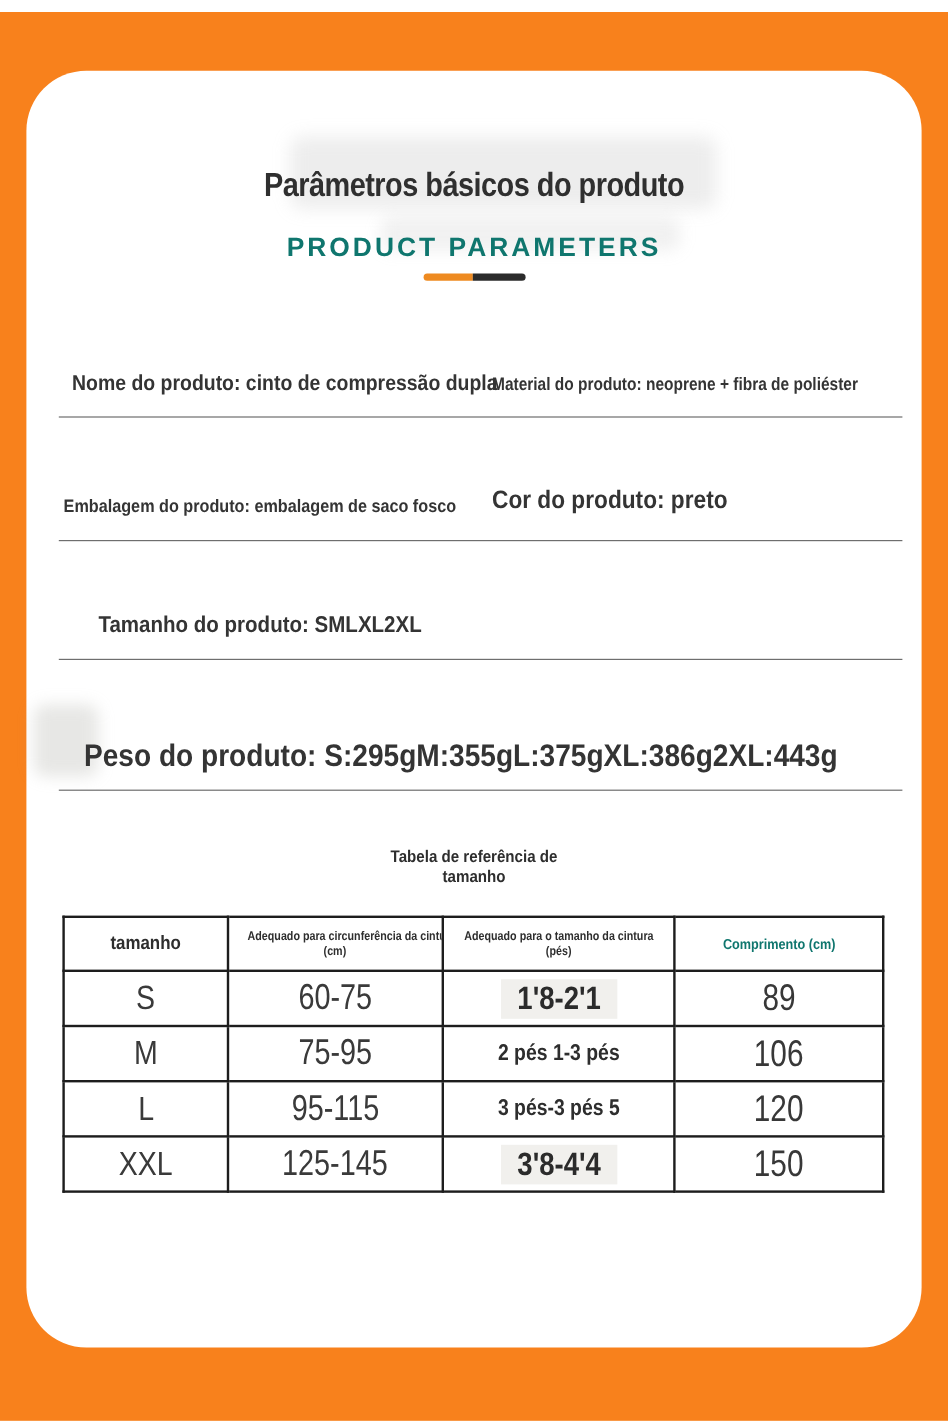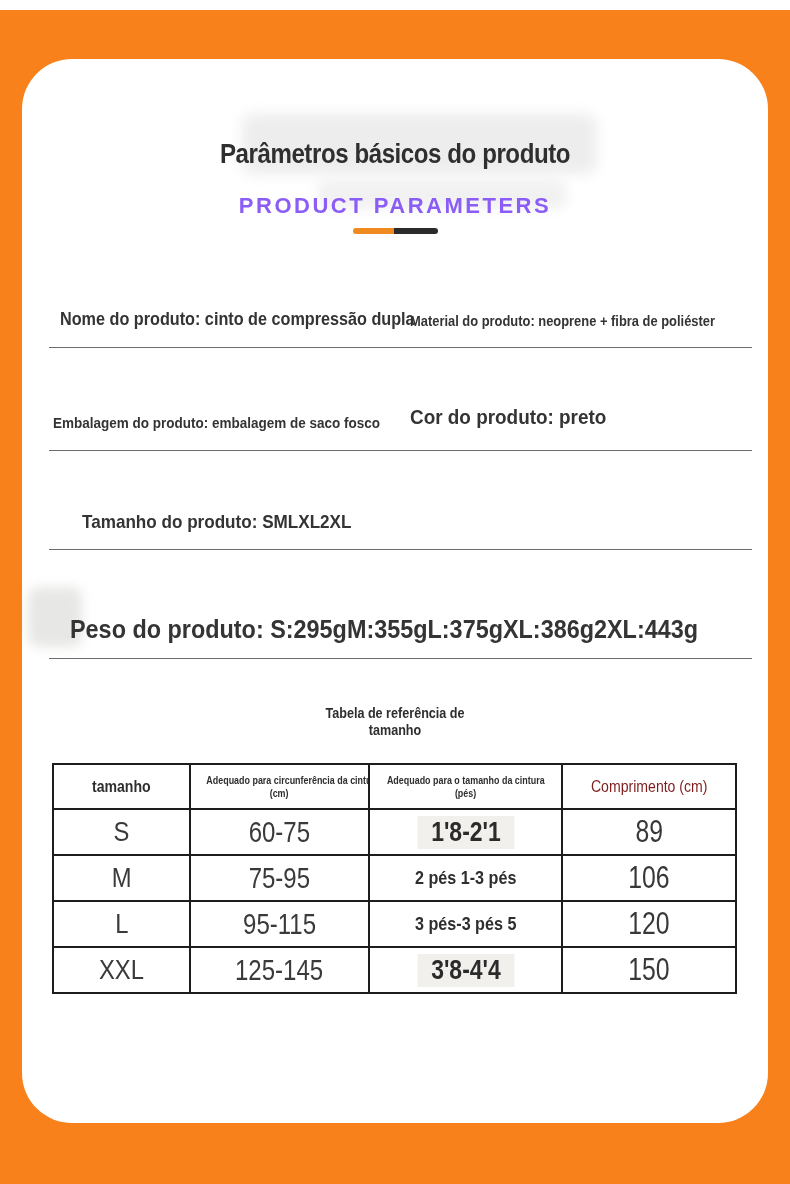--- a/index.html
+++ b/index.html
@@ -24,21 +24,21 @@
   .wm2 { left:295px; top:122px; width:250px; height:28px; background:rgba(180,180,180,.18); filter:blur(6px); }
   .wm3 { left:6px;   top:528px; width:54px;  height:60px; background:rgba(168,168,160,.28); filter:blur(6px); }
 
   .title {
     position:absolute; top:79px; left:0; width:746px;
     text-align:center; font-size:28px; font-weight:bold; color:#2f2f2f;
     transform:scaleX(.86); letter-spacing:-0.5px;
   }
   .subtitle {
     position:absolute; top:134px; left:0; width:746px;
-    text-align:center; font-size:22px; font-weight:bold; color:#8b5cf6;
+    text-align:center; font-size:22px; font-weight:bold; color:#0f766e;
     letter-spacing:2.5px;
   }
   .accent { position:absolute; top:169px; left:0; width:746px; text-align:center; font-size:0; }
   .accent span { display:inline-block; height:6px; }
   .accent .ab-orange { width:41px; background:#ee8a20; border-radius:3px 0 0 3px; }
   .accent .ab-black  { width:44px; background:#2b2b2b; border-radius:0 3px 3px 0; }
 
   .spec { position:absolute; font-weight:bold; color:#343434; white-space:nowrap;
           transform:scaleX(.9); transform-origin:left center; }
   .s1l { left:38px;  top:250px; font-size:18px; }
@@ -65,21 +65,21 @@
     border:2px solid #1d1d1d; text-align:center; vertical-align:middle;
     padding:0; overflow:hidden;
   }
   .size-table thead tr { height:45px; }
   .size-table tbody tr { height:46px; }
   .cw { display:inline-block; white-space:nowrap; }
   th .cw { transform:scaleX(.88); }
   .th-size { font-size:16px; font-weight:bold; color:#2e2e2e; }
   .th-small { font-size:10.5px; font-weight:bold; color:#2e2e2e; line-height:13px; }
   .th-small .cw { transform:scaleX(.85); }
-  .th-len { font-size:16px; font-weight:normal; color:#7f1d1d; }
+  .th-len { font-size:12px; font-weight:bold; color:#0f766e; }
   td.c-size .cw { font-size:28px; font-weight:normal; color:#3a3a3a; transform:scaleX(.85); }
   td.c-cm   .cw { font-size:30px; font-weight:normal; color:#3a3a3a; transform:scaleX(.8); }
   td.c-ft   .cw { font-size:19px; font-weight:bold;   color:#2e2e2e; transform:scaleX(.85); }
   td.c-ft-big .cw { font-size:27px; font-weight:bold; color:#2b2b2b; transform:scaleX(.85);
                     background:#f1f0ed; padding:1px 16px; }
   td.c-len  .cw { font-size:31px; font-weight:normal; color:#383838; transform:scaleX(.8); }
 </style>
 </head>
 <body>
 

